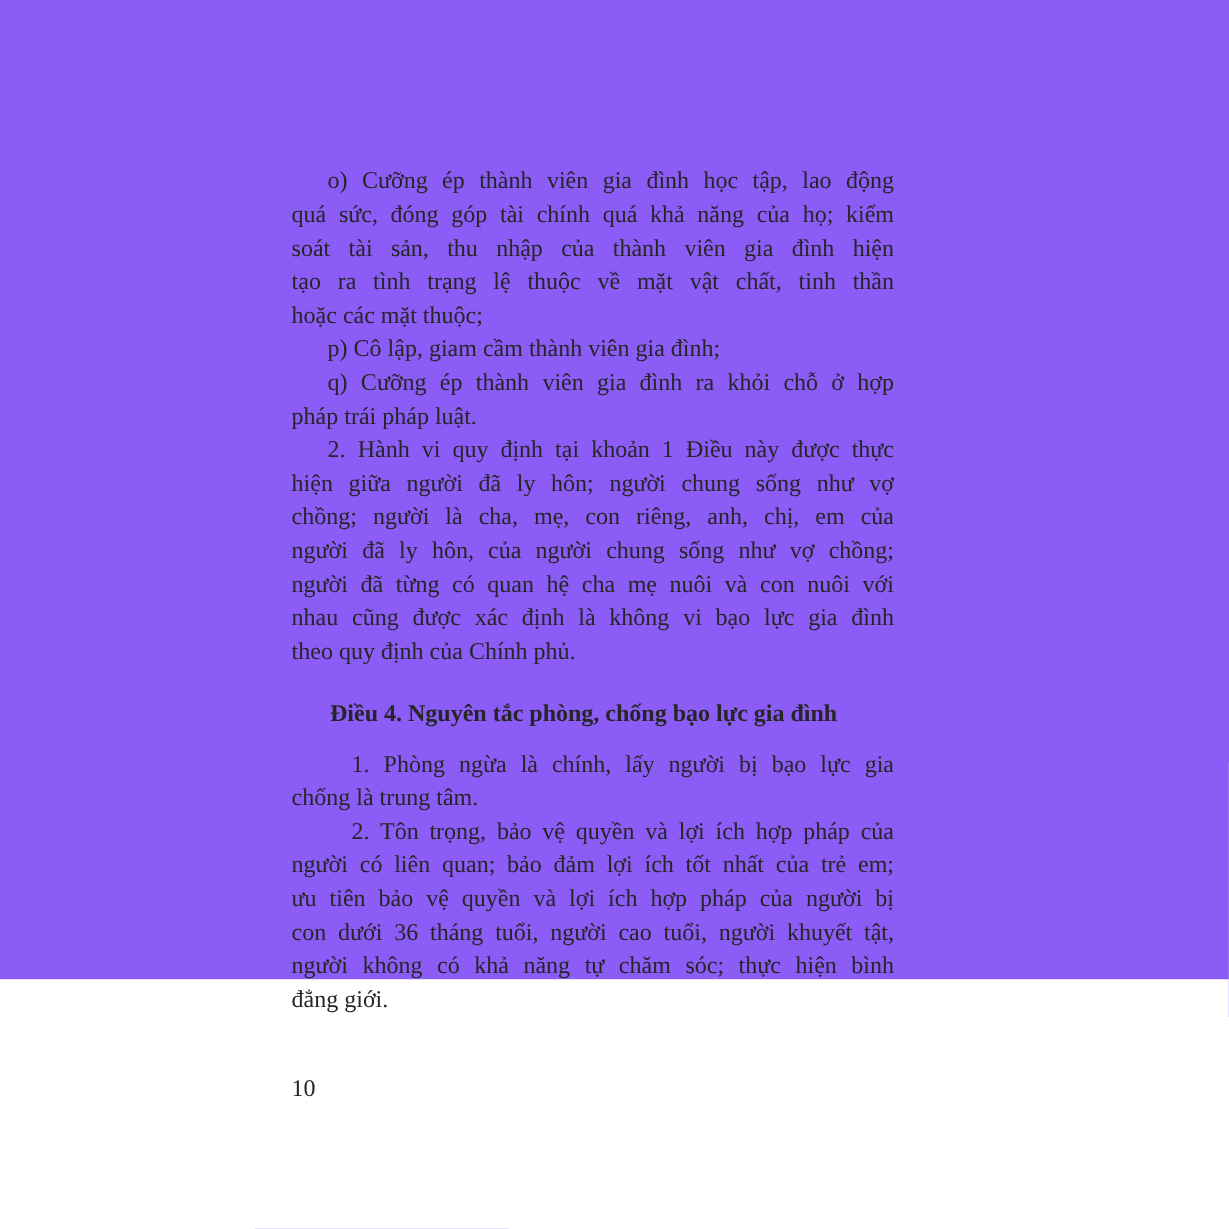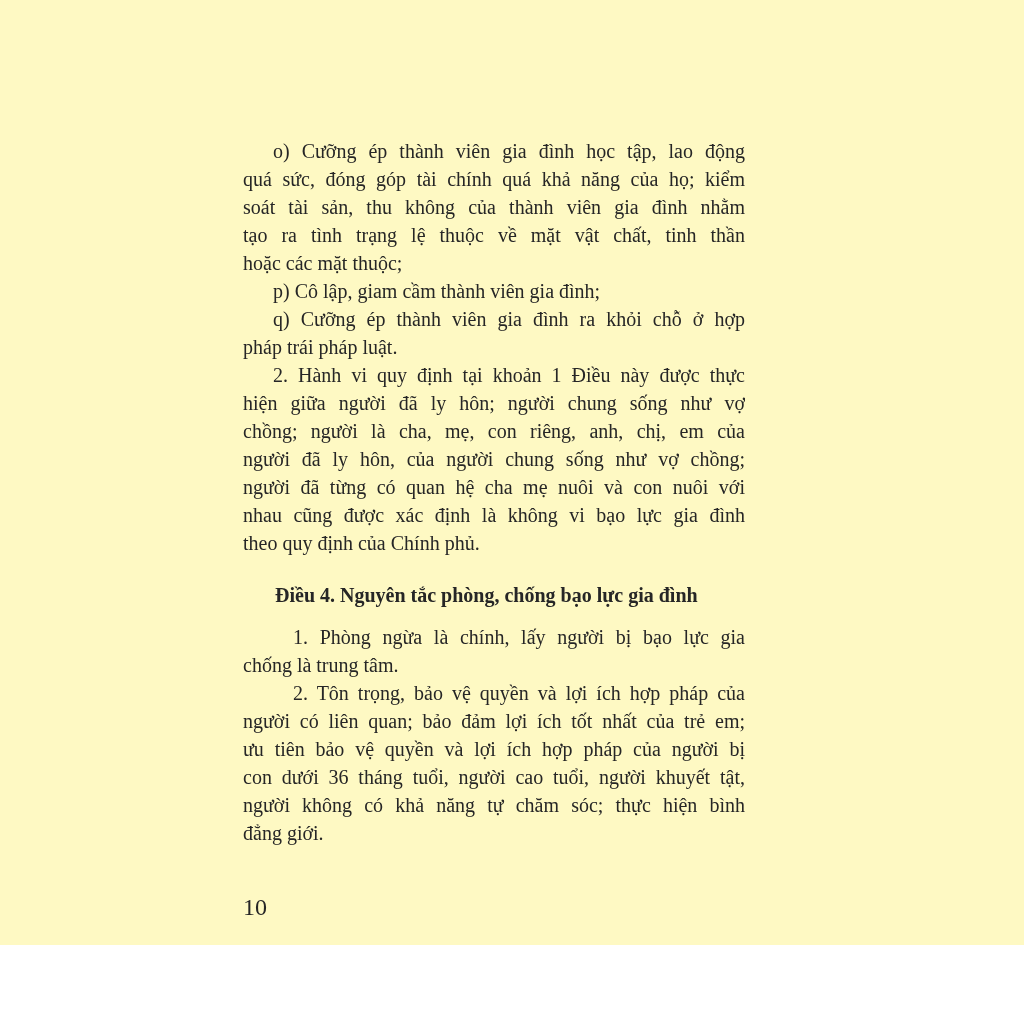--- a/index.html
+++ b/index.html
@@ -12,22 +12,22 @@
     background: #ffffff;
     overflow: hidden;
     position: relative;
     font-family: "Liberation Serif", "DejaVu Serif", serif;
   }
   .book-page {
     position: absolute;
     left: 0;
     top: 0;
     width: 1024px;
-    height: 945px;
-    background: #fef9c3;
+    height: 816px;
+    background: #8b5cf6;
   }
   .text-block {
     position: absolute;
     left: 243px;
     top: 137px;
     width: 502px;
     color: #262626;
     font-size: 20px;
     line-height: 28px;
   }
@@ -57,33 +57,33 @@
   .para.heading .line {
     text-align: center;
     text-align-last: left;
     text-indent: 32px;
   }
   .page-number {
     position: absolute;
     left: 243px;
     top: 893px;
     color: #262626;
-    font-size: 24px;
+    font-size: 20px;
     line-height: 28px;
   }
 </style>
 </head>
 <body>
 
 <div class="book-page">
   <div class="text-block">
       <div class="para">
         <div class="line first indent-item">o) Cưỡng ép thành viên gia đình học tập, lao động</div>
         <div class="line">quá sức, đóng góp tài chính quá khả năng của họ; kiểm</div>
-        <div class="line">soát tài sản, thu không của thành viên gia đình nhằm</div>
+        <div class="line">soát tài sản, thu nhập của thành viên gia đình hiện</div>
         <div class="line">tạo ra tình trạng lệ thuộc về mặt vật chất, tinh thần</div>
         <div class="line last">hoặc các mặt thuộc;</div>
       </div>
       <div class="para">
         <div class="line first indent-item last">p) Cô lập, giam cầm thành viên gia đình;</div>
       </div>
       <div class="para">
         <div class="line first indent-item">q) Cưỡng ép thành viên gia đình ra khỏi chỗ ở hợp</div>
         <div class="line last">pháp trái pháp luật.</div>
       </div>

